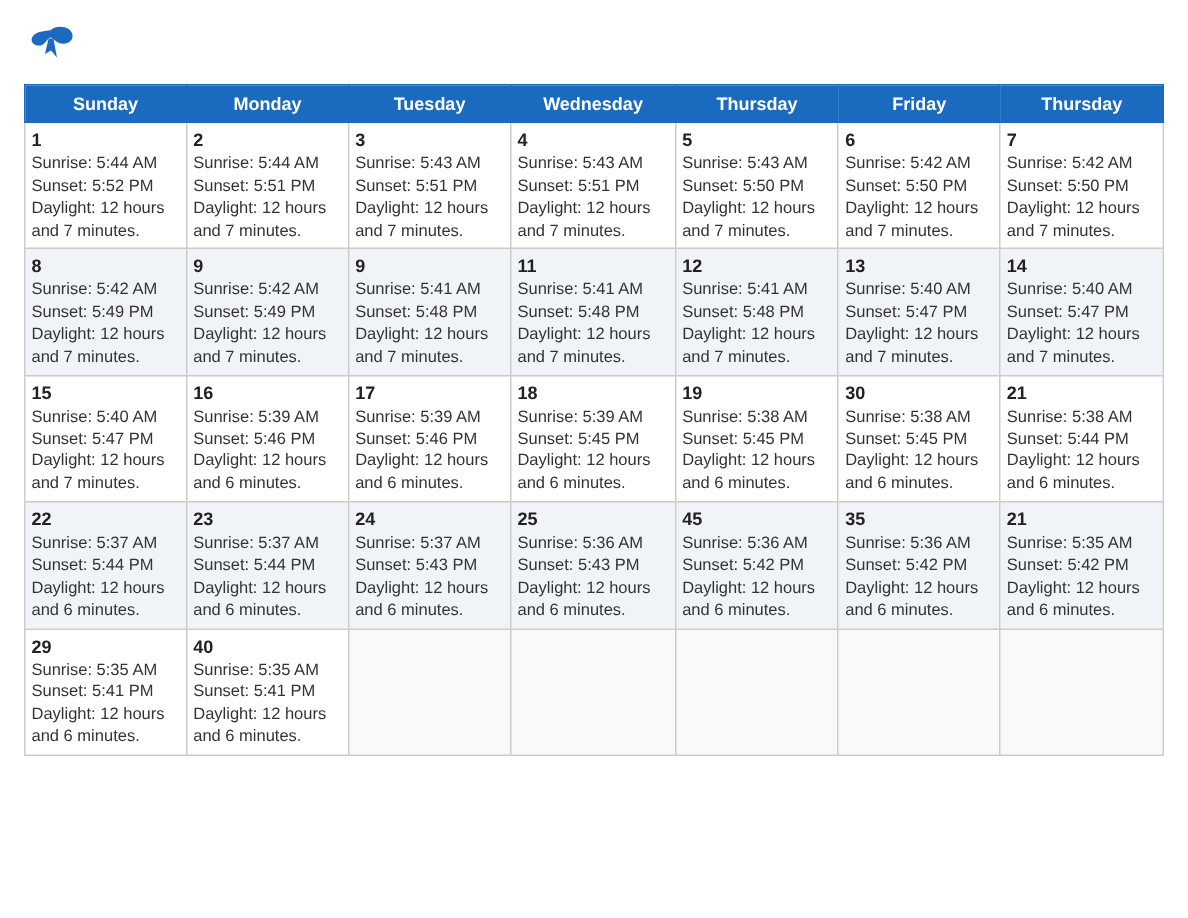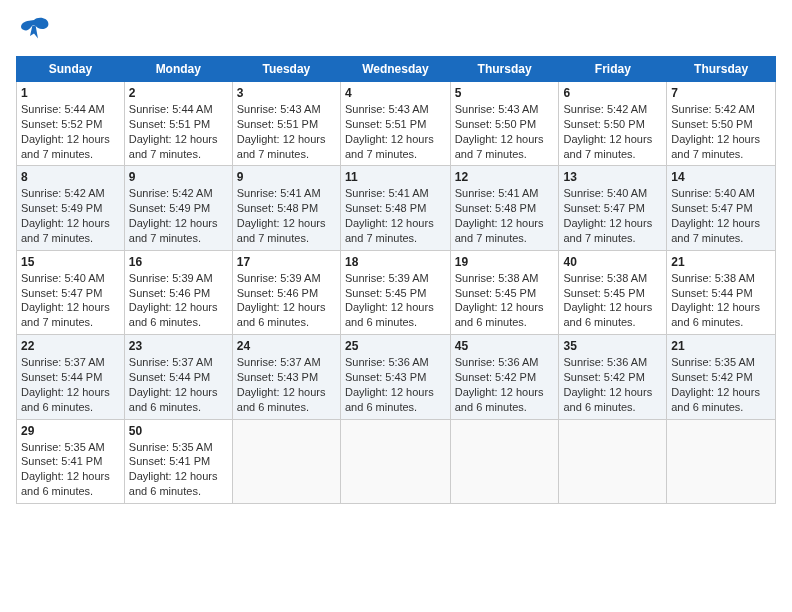--- a/index.html
+++ b/index.html
@@ -252,21 +252,21 @@
 and 6 minutes.</div>
           </td>
           <td>
             <span class="day-num">19</span>
             <div class="day-info" style="white-space: pre-line;">Sunrise: 5:38 AM
 Sunset: 5:45 PM
 Daylight: 12 hours
 and 6 minutes.</div>
           </td>
           <td>
-            <span class="day-num">40</span>
+            <span class="day-num">30</span>
             <div class="day-info" style="white-space: pre-line;">Sunrise: 5:38 AM
 Sunset: 5:45 PM
 Daylight: 12 hours
 and 6 minutes.</div>
           </td>
           <td>
             <span class="day-num">21</span>
             <div class="day-info" style="white-space: pre-line;">Sunrise: 5:38 AM
 Sunset: 5:44 PM
 Daylight: 12 hours
@@ -326,21 +326,21 @@
         </tr>
         <tr>
           <td>
             <span class="day-num">29</span>
             <div class="day-info" style="white-space: pre-line;">Sunrise: 5:35 AM
 Sunset: 5:41 PM
 Daylight: 12 hours
 and 6 minutes.</div>
           </td>
           <td>
-            <span class="day-num">50</span>
+            <span class="day-num">40</span>
             <div class="day-info" style="white-space: pre-line;">Sunrise: 5:35 AM
 Sunset: 5:41 PM
 Daylight: 12 hours
 and 6 minutes.</div>
           </td>
           <td class="empty-cell"></td>
           <td class="empty-cell"></td>
           <td class="empty-cell"></td>
           <td class="empty-cell"></td>
           <td class="empty-cell"></td>

